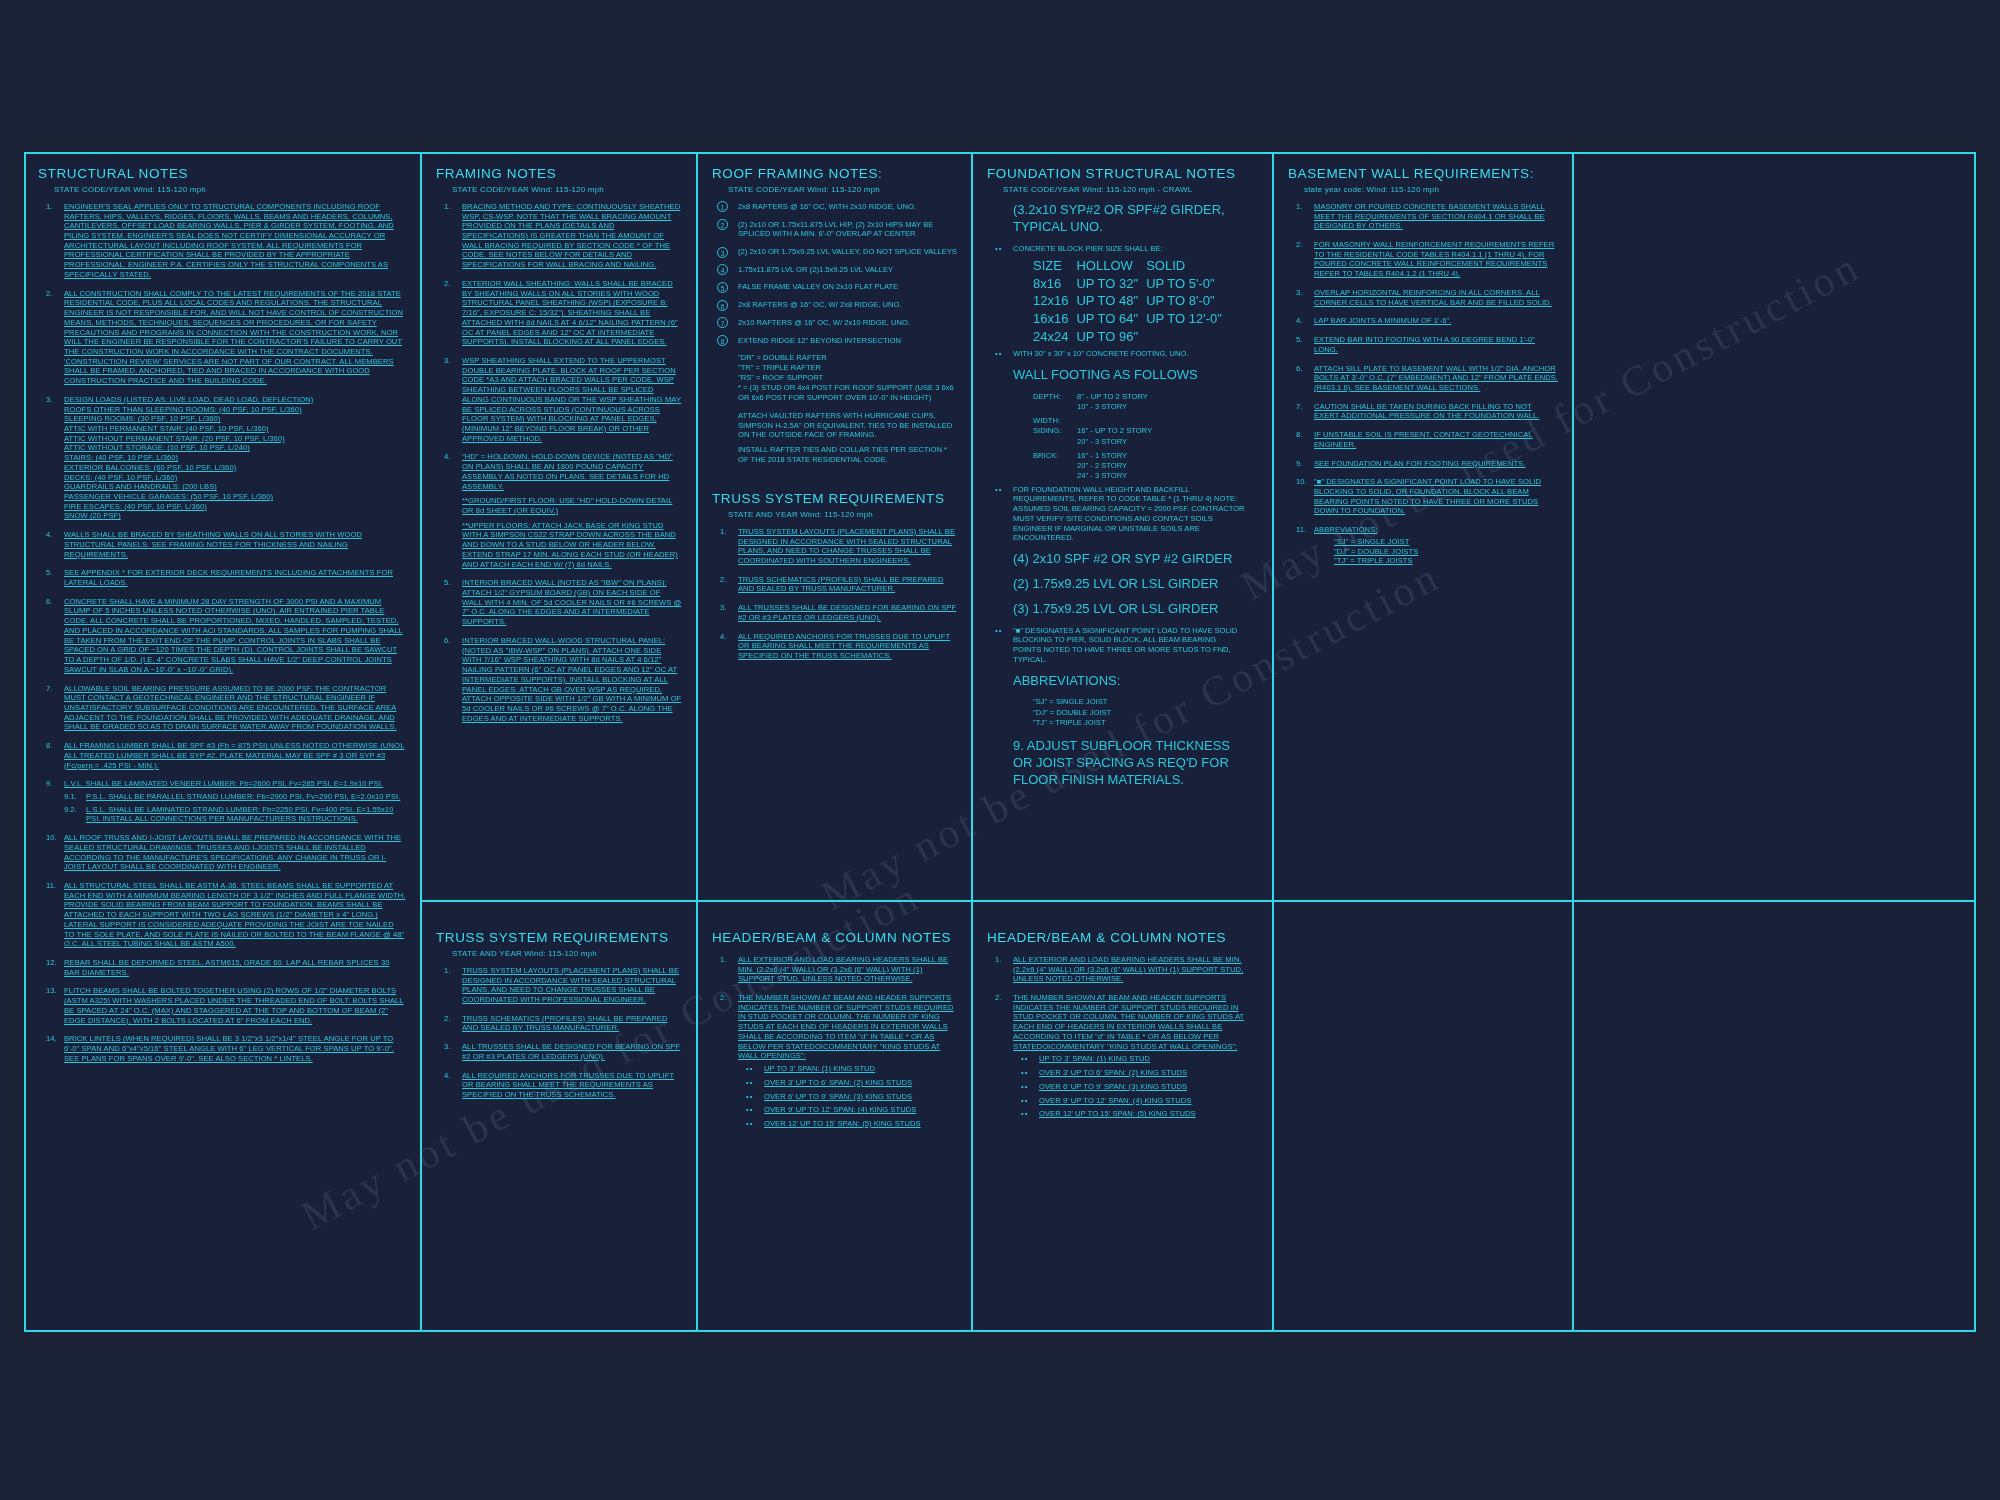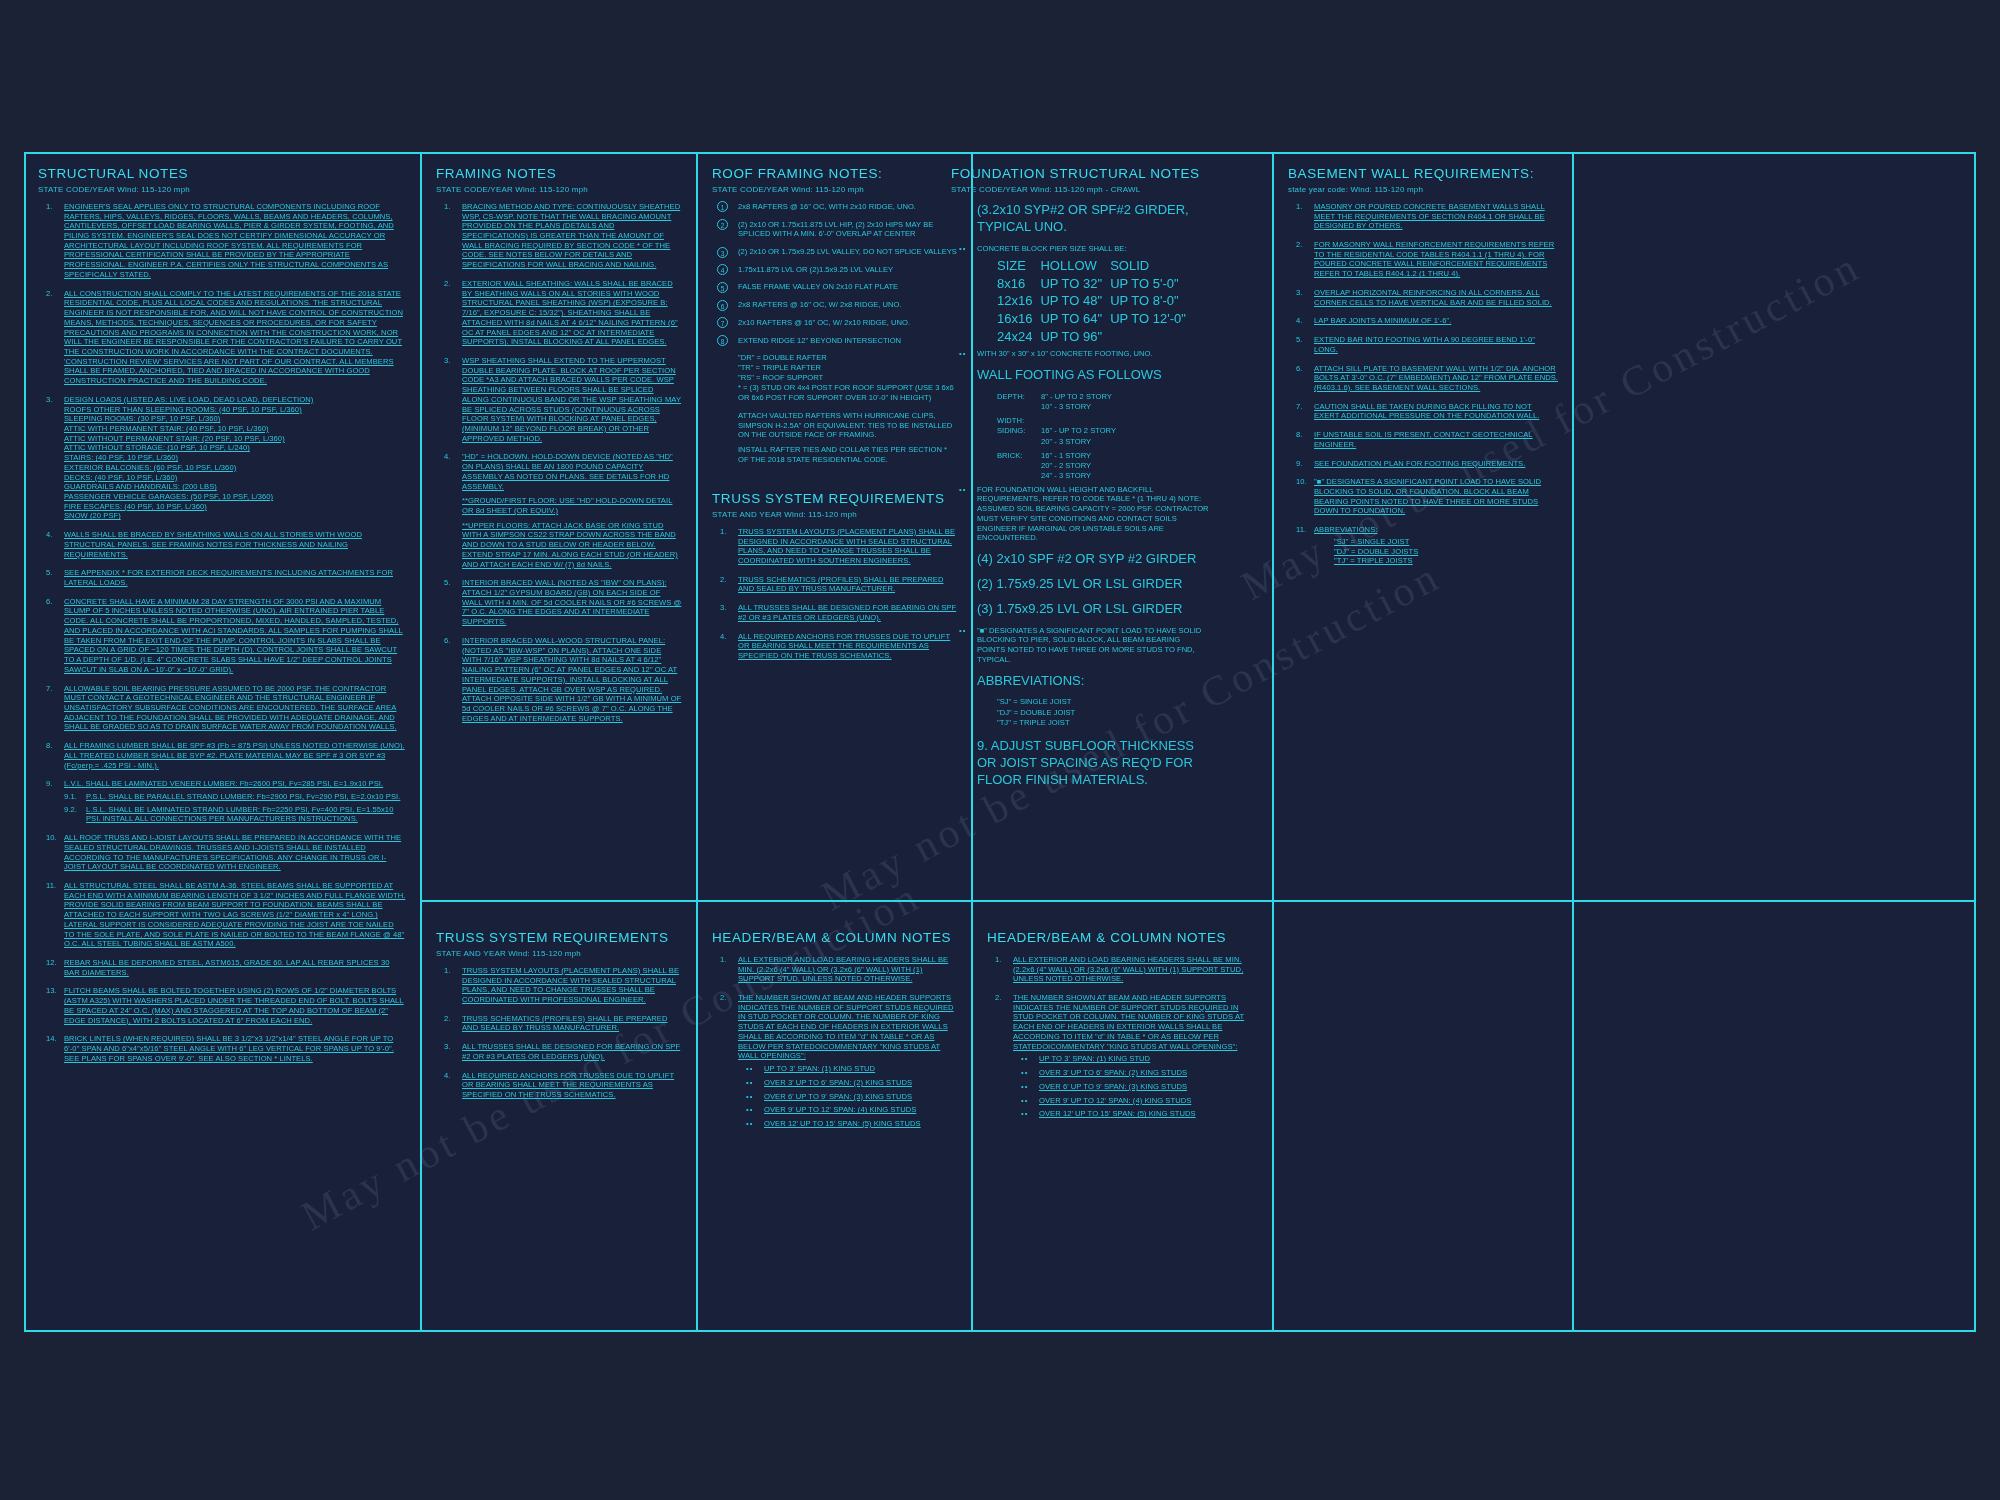--- a/index.html
+++ b/index.html
@@ -33,21 +33,21 @@
     font-size:13.5px;
     letter-spacing:.6px;
     margin:0 0 2px 0;
     font-weight:normal;
     line-height:1.25;
   }
   .subtitle{
     color:#2ec6da;
     font-size:8px;
     letter-spacing:.2px;
-    margin:0 0 8px 0;
+    margin:0 0 8px 16px;
   }
   ol.notes{
     margin:0;padding:0;list-style:none;
     counter-reset:n;
   }
   ol.notes > li{
     position:relative;
     padding-left:26px;
     margin-bottom:9px;
     font-size:7.6px;
@@ -231,21 +231,21 @@
       <div class="subtitle">STATE AND YEAR  Wind: 115-120 mph</div>
       <ol class="notes">
         <li>TRUSS SYSTEM LAYOUTS (PLACEMENT PLANS) SHALL BE DESIGNED IN ACCORDANCE WITH SEALED STRUCTURAL PLANS, AND NEED TO CHANGE TRUSSES SHALL BE COORDINATED WITH SOUTHERN ENGINEERS.</li>
         <li>TRUSS SCHEMATICS (PROFILES) SHALL BE PREPARED AND SEALED BY TRUSS MANUFACTURER.</li>
         <li>ALL TRUSSES SHALL BE DESIGNED FOR  BEARING ON SPF #2 OR #3 PLATES OR LEDGERS (UNO).</li>
         <li>ALL REQUIRED ANCHORS FOR TRUSSES DUE TO UPLIFT OR BEARING SHALL MEET THE REQUIREMENTS AS SPECIFIED ON THE TRUSS SCHEMATICS.</li>
       </ol>
     </div>
   </div>
 
-  <div class="col" style="left:913px;width:287px">
+  <div class="col" style="left:949px;width:287px">
     <div class="title">FOUNDATION STRUCTURAL NOTES</div>
     <div class="subtitle">STATE CODE/YEAR  Wind: 115-120 mph - CRAWL</div>
 
     <div class="plain">(3.2x10 SYP#2 OR SPF#2 GIRDER, TYPICAL UNO.</div>
 
     <ul class="bullets">
       <li>CONCRETE BLOCK PIER SIZE SHALL BE:</li>
     </ul>
     <table class="tbl" style="margin-left:46px">
       <tbody>

